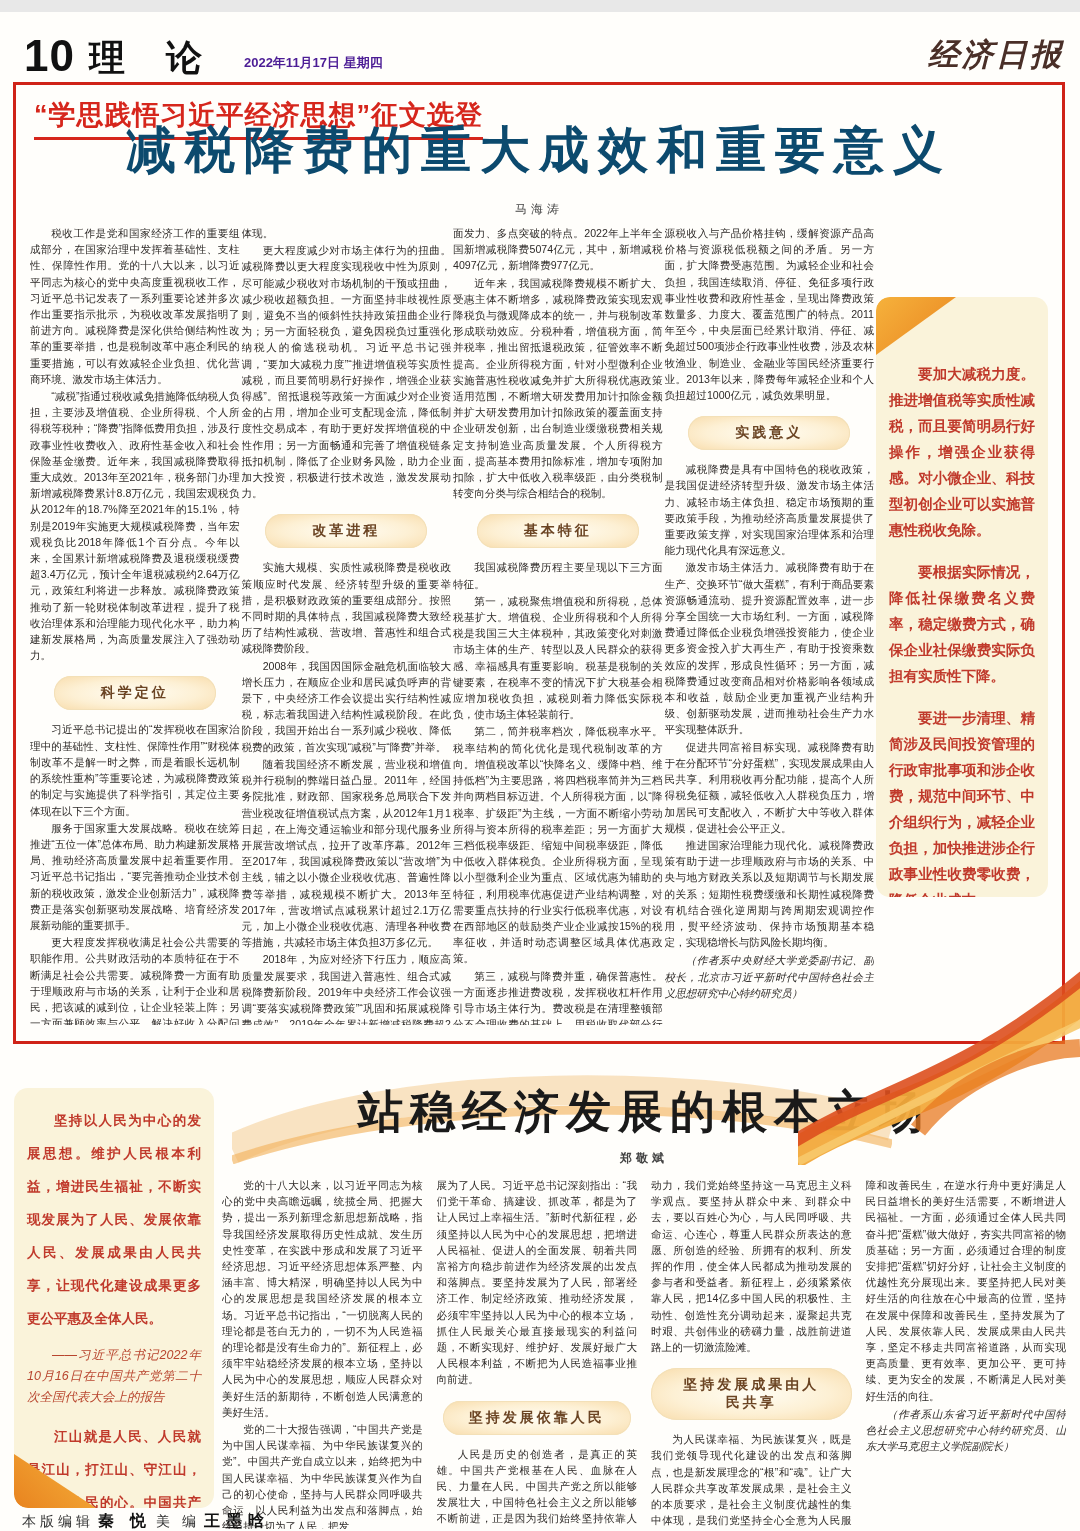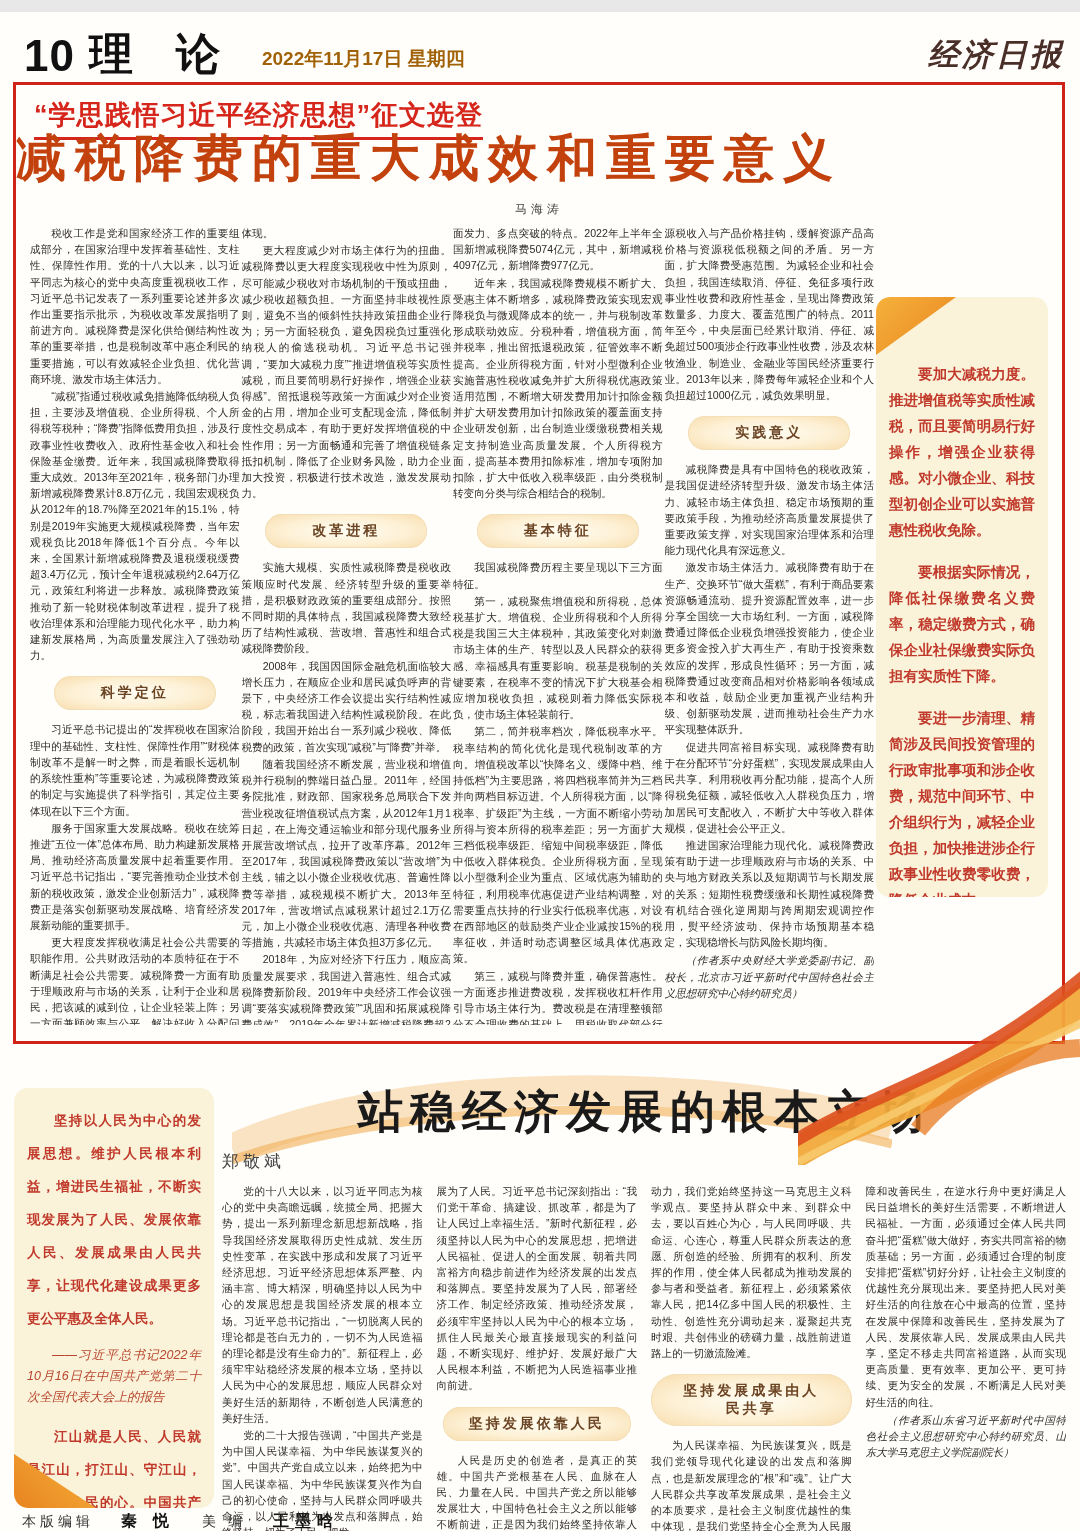--- a/index.html
+++ b/index.html
@@ -1,32 +1,32 @@
 <!DOCTYPE html>
 <html><head>
 <meta charset="utf-8">
 <style>
   html,body{margin:0;padding:0;background:#e8e8e8;}
   .page{position:relative;width:1080px;height:1527px;background:#fffefb;margin:12px auto;overflow:hidden;
         font-family:"Liberation Sans","DejaVu Sans",sans-serif;color:#2e2a28;}
   
   .hdr{position:absolute;top:8px;left:24px;right:16px;height:58px;display:flex;align-items:flex-end;}
   .pageno{font-size:44px;font-weight:900;line-height:1;letter-spacing:1px;color:#111;}
-  .section{font-family:"Liberation Serif","DejaVu Serif",serif;font-size:44px;font-weight:bold;color:#111;
+  .section{font-family:"Liberation Serif","DejaVu Serif",serif;font-size:36px;font-weight:bold;color:#111;
            letter-spacing:16px;margin-left:14px;line-height:1.05;}
-  .date{font-size:19px;color:#a16207;margin-left:26px;padding-bottom:6px;font-weight:bold;}
+  .date{font-size:13px;color:#4c1d95;margin-left:26px;padding-bottom:6px;font-weight:bold;}
   .masthead{margin-left:auto;font-family:"Liberation Serif","DejaVu Serif",serif;font-style:italic;
             font-weight:bold;font-size:31px;color:#4a2f28;letter-spacing:3px;padding-bottom:2px;}
   
   .topbox{position:absolute;left:13px;top:70px;width:1052px;height:962px;border:3px solid #cf2318;
           background:#fffefb;box-sizing:border-box;}
   .banner{position:absolute;top:12px;left:18px;font-size:27px;font-weight:bold;color:#d6261c;
           border-bottom:3px solid #d6261c;padding-bottom:4px;letter-spacing:1px;}
-  .headline{position:absolute;top:40px;left:0;width:100%;text-align:left;font-size:50px;font-weight:900;
-            letter-spacing:9px;color:#c2410c;}
+  .headline{position:absolute;top:32px;left:0;width:100%;text-align:center;font-size:50px;font-weight:900;
+            letter-spacing:9px;color:#0c4a6e;}
   .byline{position:absolute;top:116px;left:0;width:100%;text-align:center;font-size:12px;color:#444;letter-spacing:4px;}
   .cols{position:absolute;left:14px;right:14px;top:140px;height:800px;display:flex;gap:2px;}
   .col{flex:1 1 0;overflow:hidden;height:100%;}
   .para{font-size:10.6px;line-height:16.2px;text-align:justify;text-indent:2em;margin:0 0 1px 0;color:#2e2a28;}
   .para.cont{text-indent:0;}
   .credit{font-size:10.6px;line-height:16.2px;text-align:justify;text-indent:2em;font-style:italic;color:#2e2a28;margin-top:2px;}
   .pill{width:fit-content;min-width:110px;margin:13px auto 11px;padding:8px 26px;border-radius:26px;text-align:center;
         background:radial-gradient(ellipse at center,#fffdf4 0%,#fdf0d4 55%,#f8dcab 100%);
         color:#6b4423;font-weight:bold;font-size:14px;letter-spacing:3px;box-shadow:inset 0 0 0 1px #f3e0b8;}
   
@@ -40,28 +40,28 @@
   .leftbox{position:absolute;left:14px;top:1076px;width:200px;height:420px;background:#faf3da;border-radius:14px;
            padding:16px 13px 10px 13px;box-sizing:border-box;overflow:hidden;}
   .leftbox .quote-para{font-size:13.5px;line-height:33px;margin-bottom:10px;}
   .leftbox .quote-attr{font-size:12.5px;line-height:21px;margin-bottom:12px;}
   .wedge-bl{position:absolute;bottom:0;left:0;width:82px;height:54px;background:linear-gradient(45deg,#e8831f,#f6b23c);
             clip-path:polygon(0 0,0 100%,100% 100%);border-bottom-left-radius:14px;}
   
   .botarea{position:absolute;left:222px;right:14px;top:1048px;height:452px;}
   .bot-headline{position:relative;text-align:center;margin-top:22px;font-family:"Liberation Serif","DejaVu Serif",serif;
                 font-size:45px;font-weight:900;letter-spacing:7px;color:#1a1a1a;z-index:2;}
-  .bot-byline{position:relative;font-size:17px;color:#444;letter-spacing:4px;margin:8px 0 10px 0;z-index:2;}
+  .bot-byline{position:relative;text-align:center;font-size:12px;color:#444;letter-spacing:4px;margin:8px 0 10px 0;z-index:2;font-weight:bold;}
   .botcols{display:flex;gap:14px;height:352px;position:relative;z-index:2;}
   .botcols .col{overflow:hidden;}
   
   .swoosh-center{position:absolute;left:10px;top:-6px;width:660px;height:110px;z-index:1;pointer-events:none;}
   .ribbon-right{position:absolute;left:798px;top:918px;width:282px;height:235px;z-index:5;pointer-events:none;}
   
-  .footer{position:absolute;left:22px;top:1499px;font-size:14px;color:#333;display:flex;align-items:baseline;gap:27px;}
+  .footer{position:absolute;left:22px;top:1499px;font-size:14px;color:#333;display:flex;align-items:baseline;gap:4px;}
   .footer .flabel{letter-spacing:4px;color:#333;}
   .footer .fname{font-family:"Liberation Serif","DejaVu Serif",serif;font-weight:bold;font-size:16px;letter-spacing:6px;color:#111;}
 </style>
 </head>
 <body>
 
 <div class="page">
 
   <div class="hdr">
     <div class="pageno">10</div>

